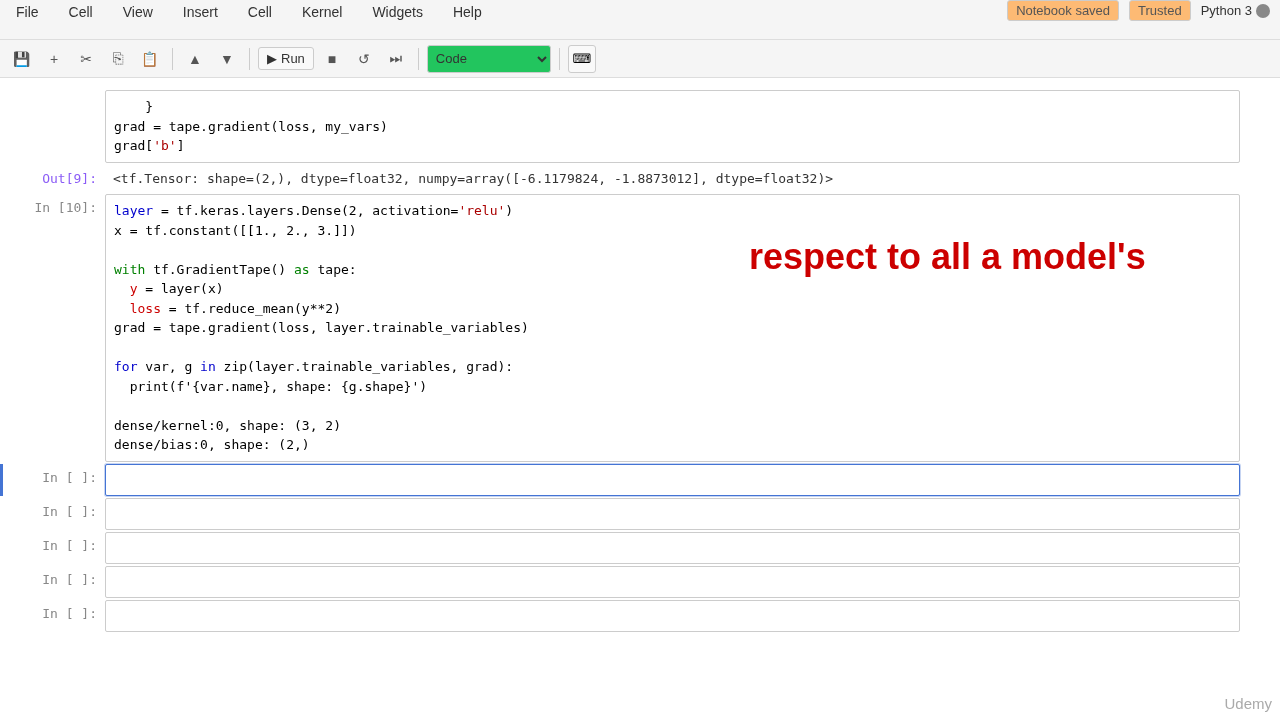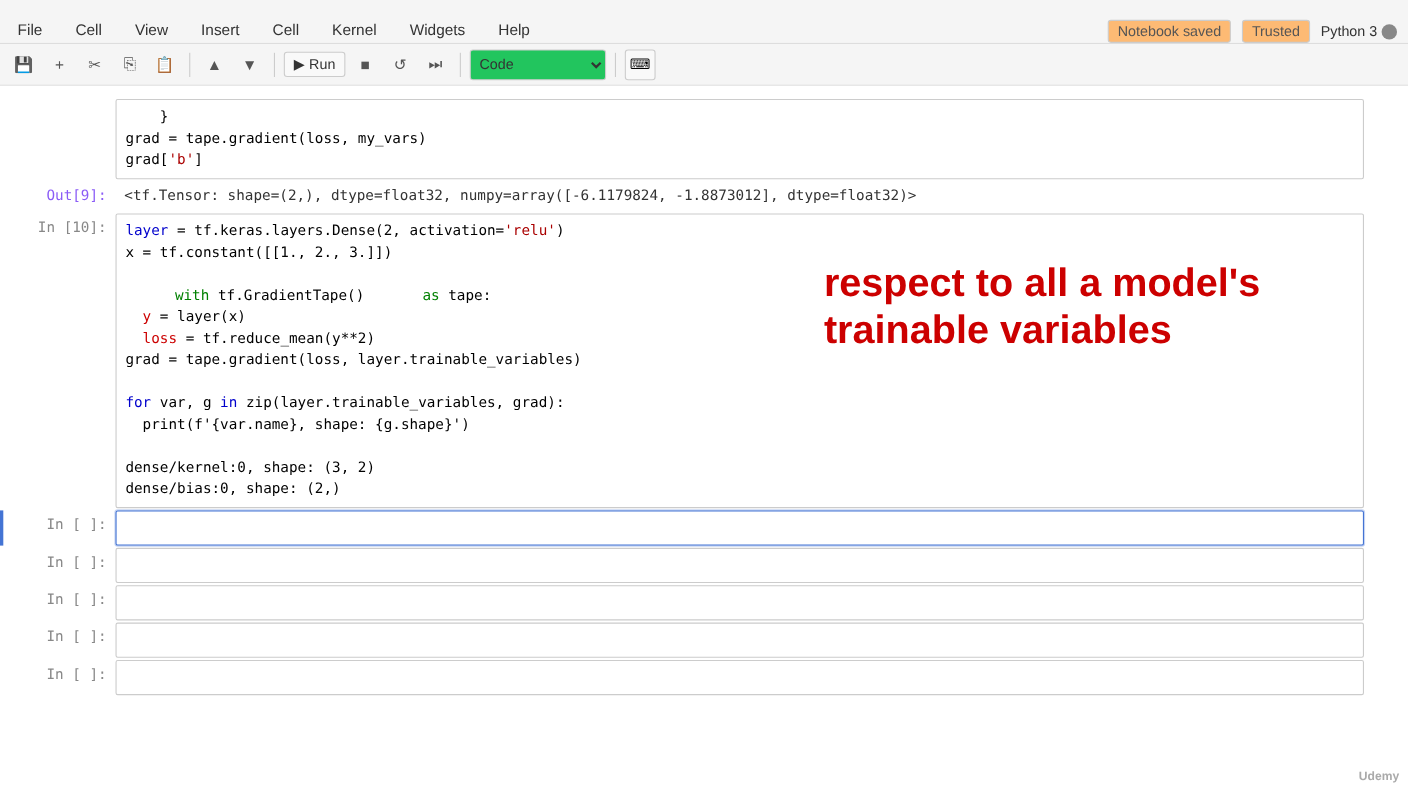--- a/index.html
+++ b/index.html
@@ -1,21 +1,21 @@
 <!DOCTYPE html>
 <html><head>
   <meta charset="utf-8">
   <style>
     * { margin: 0; padding: 0; box-sizing: border-box; }
     body { font-family: Arial, sans-serif; background: #fff; width: 1280px; height: 720px; overflow: hidden; font-size: 14px; }
 
     
     #menubar {
       display: flex;
-      align-items: flex-end;
+      align-items: flex-start;
       height: 40px;
       background: #f5f5f5;
       border-bottom: 1px solid #ddd;
       padding: 0 10px;
       gap: 18px;
     }
     .menu-item {
       font-size: 14px;
       color: #333;
       cursor: pointer;
@@ -175,21 +175,21 @@
       font-size: 13px;
       padding: 4px 8px;
       color: #333;
       line-height: 1.5;
       border: none;
     }
     .empty-cell { min-height: 32px; }
 
     
     .kw { color: #00c; }
-    .kw-with { color: #008000; margin-left: 45px; }
+    .kw-with { color: #008000; }
     .string { color: #a00; }
     .var-y { color: #c00; }
     .var-loss { color: #c00; }
 
     
     .annotation-overlay {
       position: absolute;
       right: -10px;
       top: 40px;
       color: #cc0000;
@@ -204,23 +204,22 @@
 
     .cell10-wrapper {
       position: relative;
     }
 
     
     #udemy-watermark {
       position: fixed;
       bottom: 8px;
       right: 8px;
-      font-size: 11px;
+      font-size: 15px;
       color: #aaa;
-      font-weight: bold;
     }
   </style>
 </head>
 <body>
 
 <div id="menubar">
   <span class="menu-item">File</span>
   <span class="menu-item">Cell</span>
   <span class="menu-item">View</span>
   <span class="menu-item">Insert</span>
@@ -309,21 +308,20 @@
 grad = tape.gradient(loss, layer.trainable_variables)
 
 <span class="kw">for</span> var, g <span class="kw">in</span> zip(layer.trainable_variables, grad):
   print(f'{var.name}, shape: {g.shape}')
 
 dense/kernel:0, shape: (3, 2)
 dense/bias:0, shape: (2,)</div>
 
       <div class="annotation-overlay">
         <span>respect to all a model's</span><br>
-        <span>trainable variables</span>
       </div>
     </div>
   </div>
 
   <div class="cell-wrapper">
     <div class="cell-left-indicator active"></div>
     <div class="cell-label">In [ ]:</div>
     <div class="cell-content active-cell empty-cell"></div>
   </div>
 

